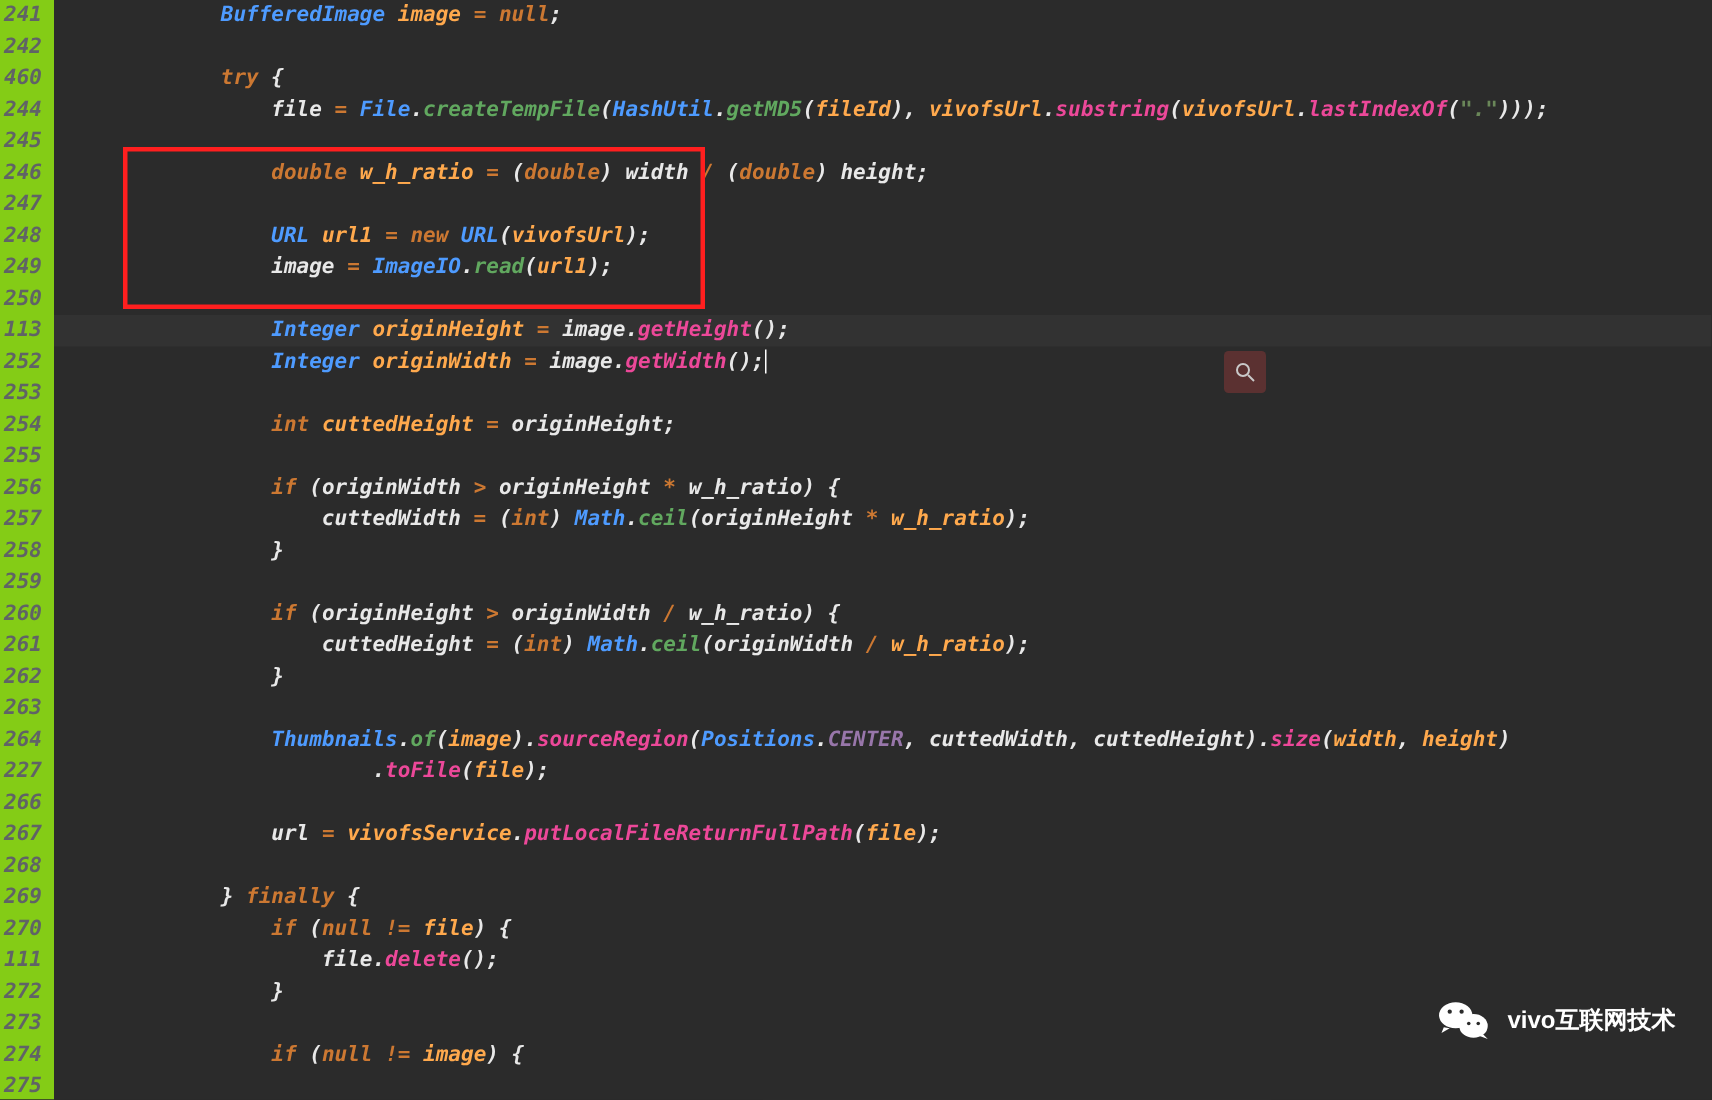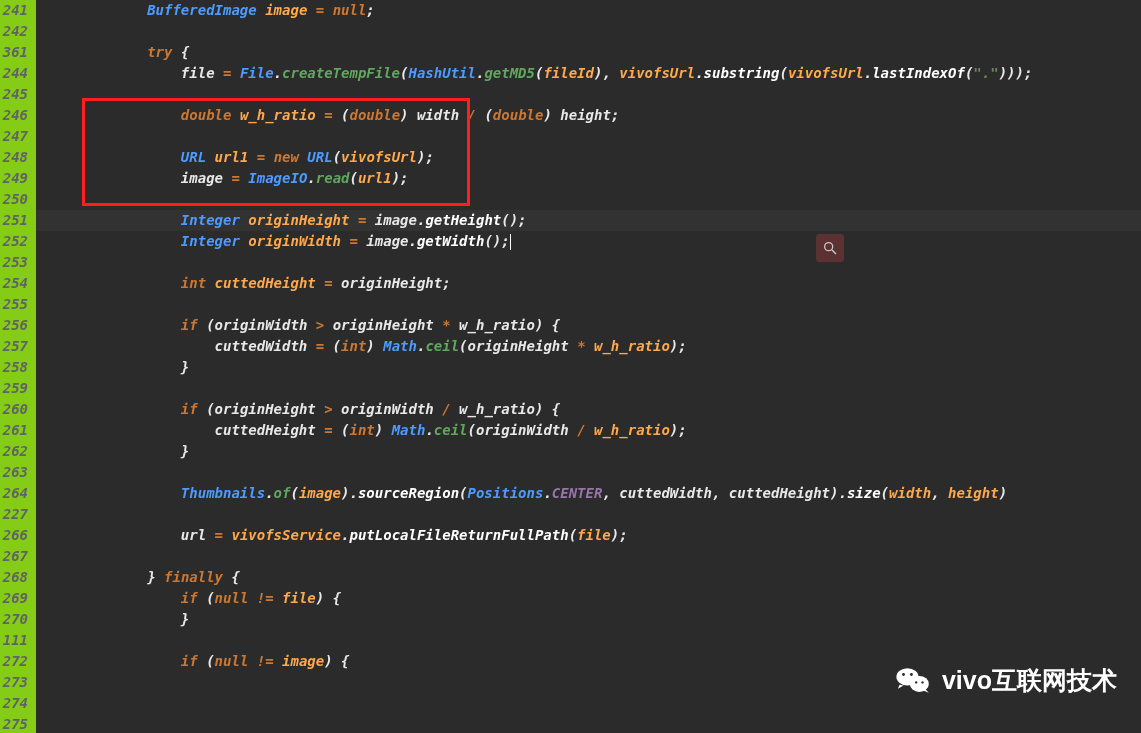--- a/index.html
+++ b/index.html
@@ -6,53 +6,53 @@
 body{background:#2b2b2b;font-family:Consolas,Monaco,monospace;font-size:14px;font-style:italic;font-weight:600;line-height:21px;color:#a9b7c6;width:1141px;height:733px;overflow:hidden;position:relative}
 .editor{display:flex;width:100%;height:100%}
 .gutter{width:36px;background:#84cc16;color:#606366;text-align:right;padding-right:8px;user-select:none;flex-shrink:0}
 .gutter div{height:21px}
 .code{flex:1;padding-left:10px;position:relative}
 .line{height:21px;white-space:pre}
 .highlight{background:#323232;position:absolute;left:0;right:0;height:21px;z-index:-1}
 .kw{color:#cc7832}
 .type{color:#4e9bff}
 .var{color:#ffa94d}
-.meth{color:#ffffff}
+.meth{color:#ec4899}
 .methG{color:#61a85f}
 .str{color:#6a8759}
 .num,.ident{color:#e8e8e8}
 .op{color:#cc7832}
 .pun{color:#e8e8e8}
 .new{color:#cc7832}
 .paren{color:#e8e8e8}
 .field{color:#9876aa}
 .redbox{position:absolute;border:3px solid #ff1f1f;z-index:10;pointer-events:none}
 .search-icon{position:absolute;width:28px;height:28px;background:rgba(180,60,60,0.35);border-radius:3px;display:flex;align-items:center;justify-content:center;z-index:5}
 .search-icon svg{width:16px;height:16px;stroke:#c9c9c9;fill:none;stroke-width:2}
-.watermark{position:absolute;right:24px;bottom:34px;display:flex;align-items:center;gap:10px;color:#fff;font-style:normal;font-weight:700;font-size:25px;z-index:20;font-family:"Microsoft YaHei",sans-serif}
+.watermark{position:absolute;right:24px;bottom:34px;display:flex;align-items:center;gap:10px;color:#fff;font-style:normal;font-weight:700;font-size:16px;z-index:20;font-family:"Microsoft YaHei",sans-serif}
 .wechat{width:38px;height:38px}
 .wechat svg{width:100%;height:100%}
 .cursor{border-right:1px solid #fff;display:inline-block;height:16px;vertical-align:middle}
 </style>
 </head>
 <body>
 
 <div class="editor">
   <div class="gutter" id="gutter">
       <div>241</div>
       <div>242</div>
-      <div>361</div>
+      <div>460</div>
       <div>244</div>
       <div>245</div>
       <div>246</div>
       <div>247</div>
       <div>248</div>
       <div>249</div>
       <div>250</div>
-      <div>251</div>
+      <div>113</div>
       <div>252</div>
       <div>253</div>
       <div>254</div>
       <div>255</div>
       <div>256</div>
       <div>257</div>
       <div>258</div>
       <div>259</div>
       <div>260</div>
       <div>261</div>
@@ -97,25 +97,27 @@
       <div class="line"></div>
       <div class="line">                <span class="kw">if</span> <span class="paren">(</span><span class="ident">originWidth</span> <span class="op">&gt;</span> <span class="ident">originHeight</span> <span class="op">*</span> <span class="ident">w_h_ratio</span><span class="paren">)</span> <span class="pun">{</span></div>
       <div class="line">                    <span class="ident">cuttedWidth</span> <span class="op">=</span> <span class="paren">(</span><span class="kw">int</span><span class="paren">)</span> <span class="type">Math</span><span class="pun">.</span><span class="methG">ceil</span><span class="paren">(</span><span class="ident">originHeight</span> <span class="op">*</span> <span class="var">w_h_ratio</span><span class="paren">)</span><span class="pun">;</span></div>
       <div class="line">                <span class="pun">}</span></div>
       <div class="line"></div>
       <div class="line">                <span class="kw">if</span> <span class="paren">(</span><span class="ident">originHeight</span> <span class="op">&gt;</span> <span class="ident">originWidth</span> <span class="op">/</span> <span class="ident">w_h_ratio</span><span class="paren">)</span> <span class="pun">{</span></div>
       <div class="line">                    <span class="ident">cuttedHeight</span> <span class="op">=</span> <span class="paren">(</span><span class="kw">int</span><span class="paren">)</span> <span class="type">Math</span><span class="pun">.</span><span class="methG">ceil</span><span class="paren">(</span><span class="ident">originWidth</span> <span class="op">/</span> <span class="var">w_h_ratio</span><span class="paren">)</span><span class="pun">;</span></div>
       <div class="line">                <span class="pun">}</span></div>
       <div class="line"></div>
       <div class="line">                <span class="type">Thumbnails</span><span class="pun">.</span><span class="methG">of</span><span class="paren">(</span><span class="var">image</span><span class="paren">)</span><span class="pun">.</span><span class="meth">sourceRegion</span><span class="paren">(</span><span class="type">Positions</span><span class="pun">.</span><span class="field">CENTER</span><span class="pun">,</span> <span class="ident">cuttedWidth</span><span class="pun">,</span> <span class="ident">cuttedHeight</span><span class="paren">)</span><span class="pun">.</span><span class="meth">size</span><span class="paren">(</span><span class="var">width</span><span class="pun">,</span> <span class="var">height</span><span class="paren">)</span></div>
+      <div class="line">                        <span class="pun">.</span><span class="meth">toFile</span><span class="paren">(</span><span class="var">file</span><span class="paren">)</span><span class="pun">;</span></div>
       <div class="line"></div>
       <div class="line">                <span class="ident">url</span> <span class="op">=</span> <span class="var">vivofsService</span><span class="pun">.</span><span class="meth">putLocalFileReturnFullPath</span><span class="paren">(</span><span class="var">file</span><span class="paren">)</span><span class="pun">;</span></div>
       <div class="line"></div>
       <div class="line">            <span class="pun">}</span> <span class="kw">finally</span> <span class="pun">{</span></div>
       <div class="line">                <span class="kw">if</span> <span class="paren">(</span><span class="kw">null</span> <span class="op">!=</span> <span class="var">file</span><span class="paren">)</span> <span class="pun">{</span></div>
+      <div class="line">                    <span class="ident">file</span><span class="pun">.</span><span class="meth">delete</span><span class="paren">()</span><span class="pun">;</span></div>
       <div class="line">                <span class="pun">}</span></div>
       <div class="line"></div>
       <div class="line">                <span class="kw">if</span> <span class="paren">(</span><span class="kw">null</span> <span class="op">!=</span> <span class="var">image</span><span class="paren">)</span> <span class="pun">{</span></div>
     </div>
 </div>
 
 <div class="watermark">
   <span class="wechat">
     <svg viewBox="0 0 48 48">
       <ellipse cx="17" cy="20" rx="14" ry="11" fill="#fff"></ellipse>

